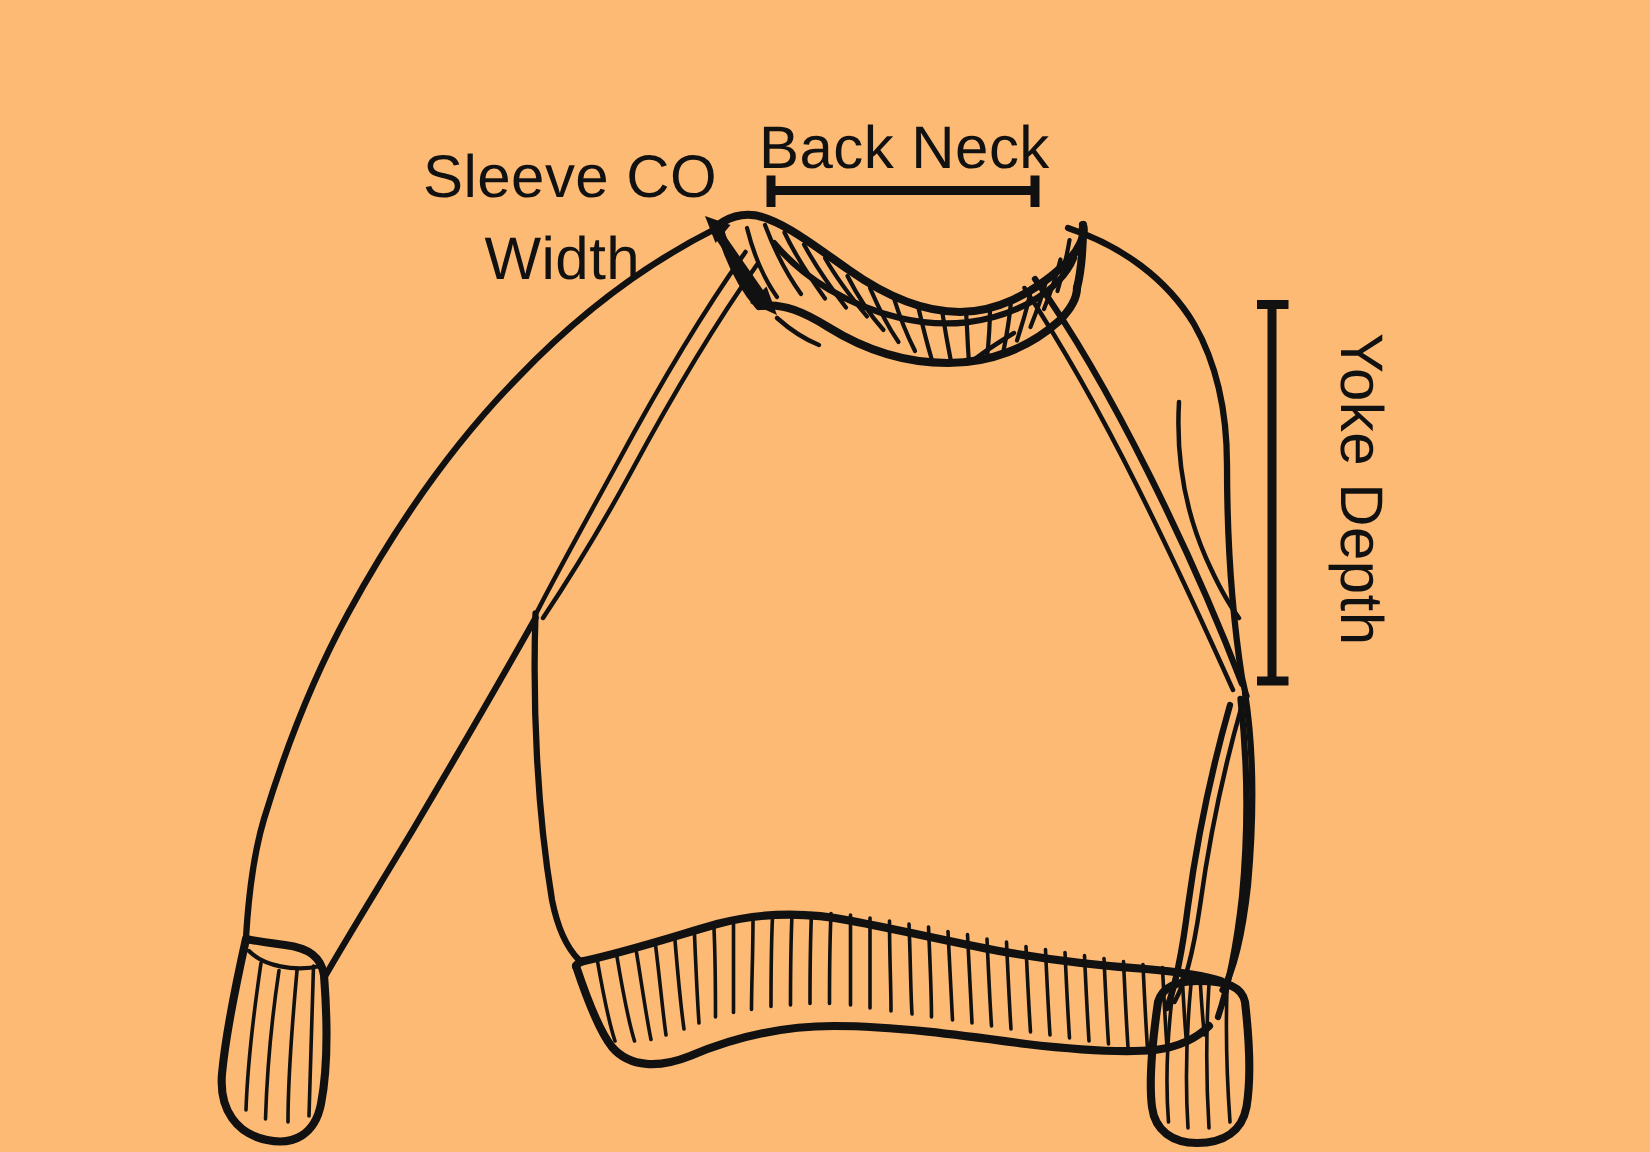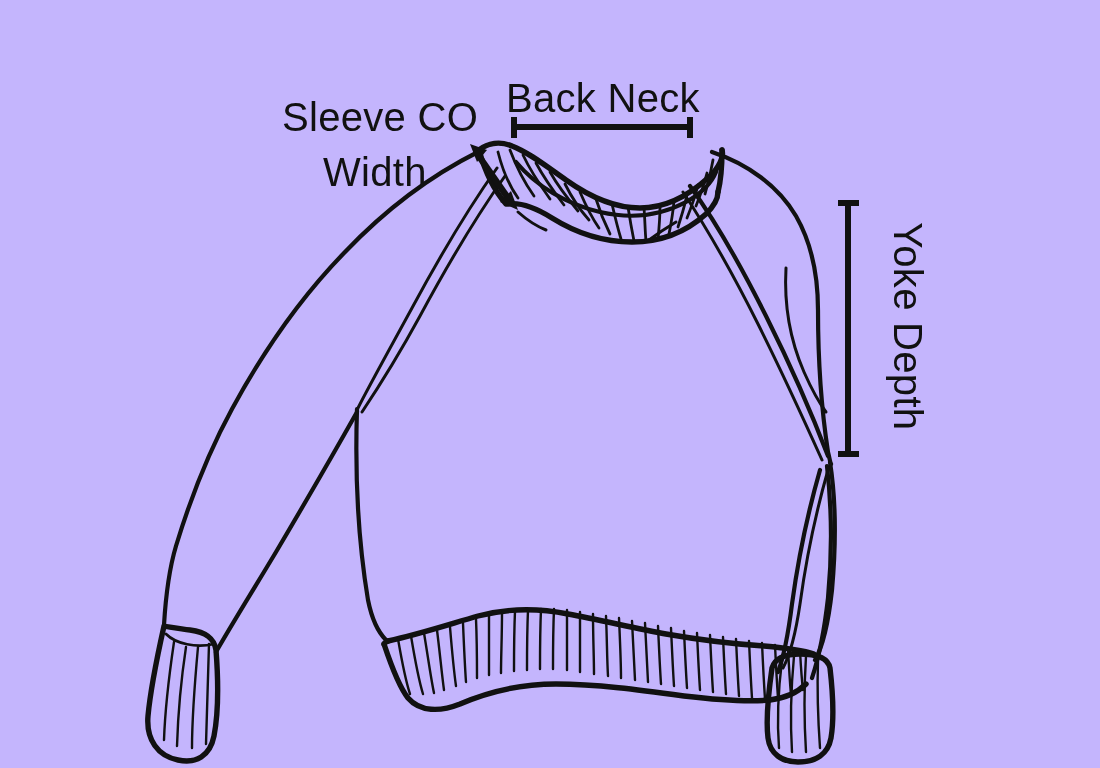--- a/index.html
+++ b/index.html
@@ -8,21 +8,21 @@
     padding: 0;
     background: #ffffff;
   }
   body {
     font-family: "Liberation Sans", sans-serif;
   }
   #canvas {
     position: relative;
     width: 1100px;
     height: 768px;
-    background: #c4b5fd;
+    background: #fdba74;
     overflow: hidden;
   }
   #canvas svg {
     position: absolute;
     top: 0;
     left: 0;
     width: 1100px;
     height: 768px;
     display: block;
   }

